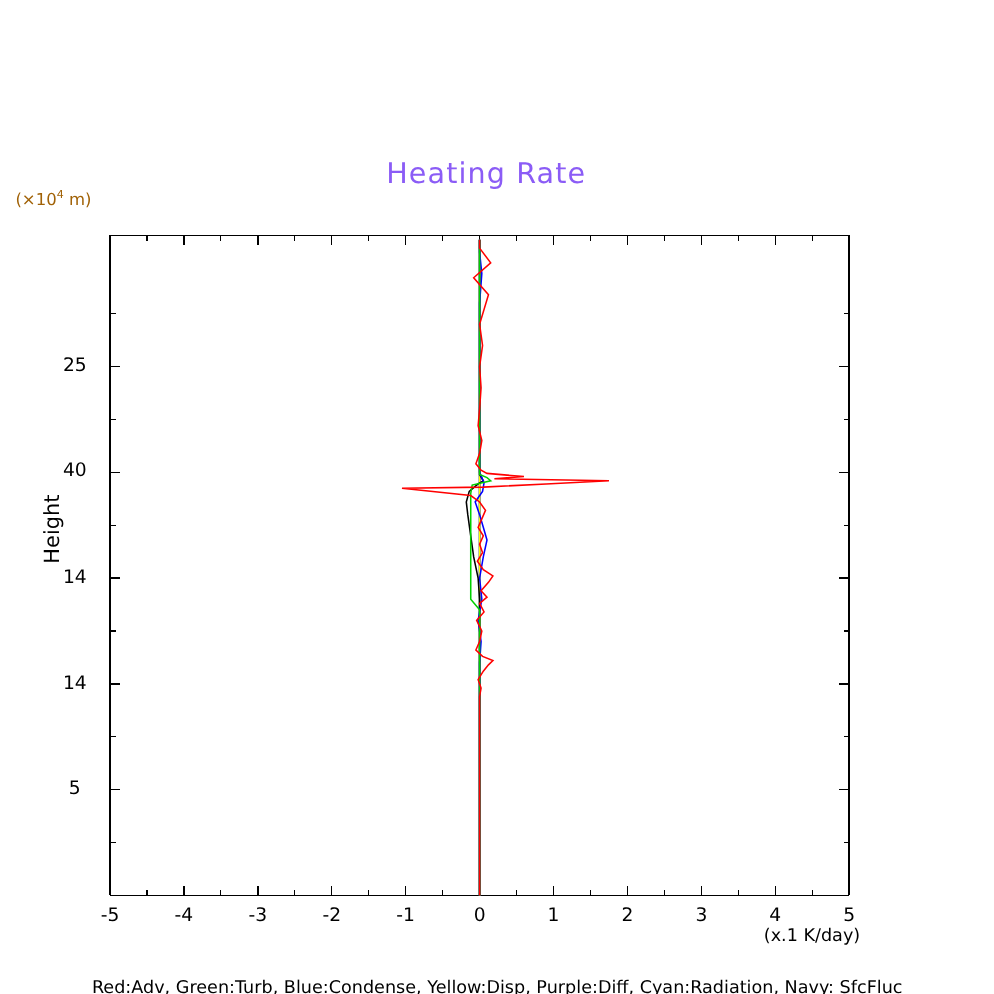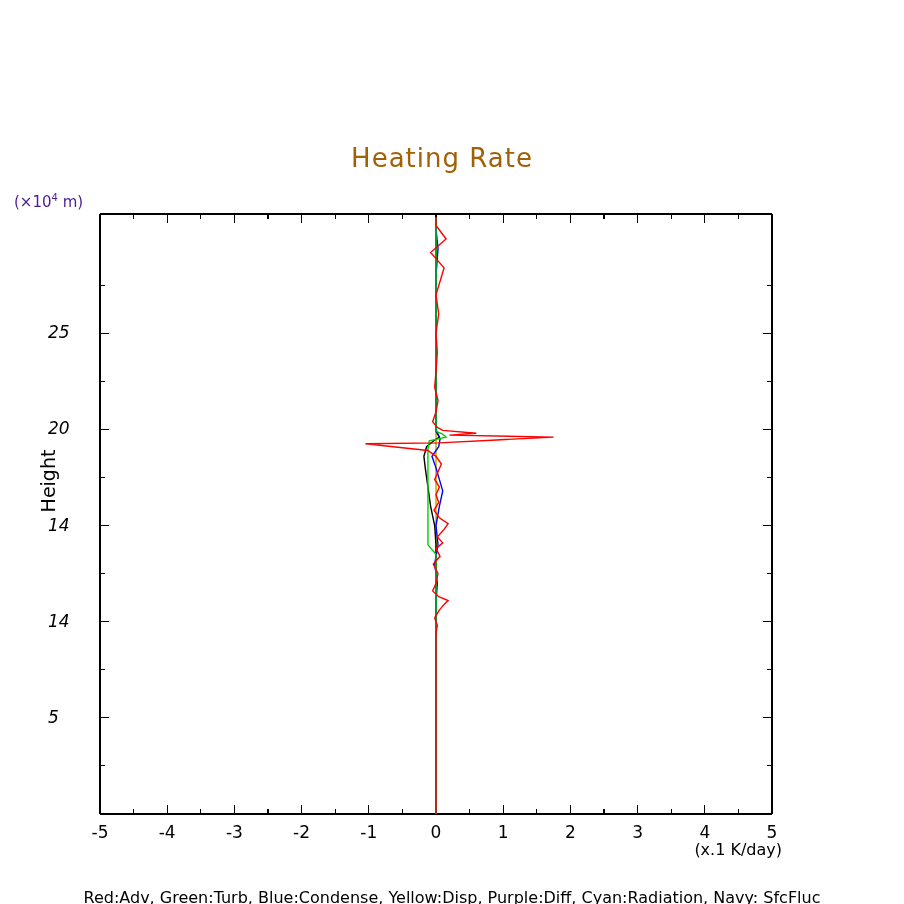--- a/index.html
+++ b/index.html
@@ -21,28 +21,28 @@
     background: #ffffff;
   }
   .chart-title {
     position: absolute;
     left: 0;
     top: 143px;
     width: 884px;
     text-align: center;
     font-size: 26px;
     letter-spacing: 1px;
+    color: #8b5cf6;
+  }
+  .unit-top {
+    position: absolute;
+    left: 14px;
+    top: 172px;
+    font-size: 15px;
     color: #a16207;
-  }
-  .unit-top {
-    position: absolute;
-    left: 14px;
-    top: 192px;
-    font-size: 15px;
-    color: #4c1d95;
   }
   .unit-top sup {
     font-size: 10px;
   }
   .ylabel {
     position: absolute;
     left: -12px;
     top: 470px;
     width: 120px;
     text-align: center;
@@ -78,24 +78,23 @@
   .xticklabel {
     position: absolute;
     font-size: 17px;
     text-align: center;
     width: 40px;
     color: #000;
   }
   .yticklabel {
     position: absolute;
     font-size: 17px;
-    text-align: left;
+    text-align: center;
     width: 40px;
     color: #000;
-    font-style: italic;
   }
   svg.series-layer {
     position: absolute;
     left: 0;
     top: 0;
     width: 672px;
     height: 600px;
     overflow: visible;
   }
 </style>
@@ -201,20 +200,20 @@
         <div class="xticklabel" style="left: 248.8px; top: 608px;">-1</div>
         <div class="xticklabel" style="left: 316px; top: 608px;">0</div>
         <div class="xticklabel" style="left: 383.2px; top: 608px;">1</div>
         <div class="xticklabel" style="left: 450.4px; top: 608px;">2</div>
         <div class="xticklabel" style="left: 517.6px; top: 608px;">3</div>
         <div class="xticklabel" style="left: 584.8px; top: 608px;">4</div>
         <div class="xticklabel" style="left: 652px; top: 608px;">5</div>
         <div class="yticklabel" style="left: -52px; top: 492.846px;">5</div>
         <div class="yticklabel" style="left: -52px; top: 396.692px;">14</div>
         <div class="yticklabel" style="left: -52px; top: 300.538px;">14</div>
-        <div class="yticklabel" style="left: -52px; top: 204.385px;">20</div>
+        <div class="yticklabel" style="left: -52px; top: 204.385px;">40</div>
         <div class="yticklabel" style="left: -52px; top: 108.231px;">25</div>
       </div>
   </div>
 
   <div class="legend">Red:Adv,  Green:Turb,  Blue:Condense,  Yellow:Disp,  Purple:Diff,  Cyan:Radiation,  Navy: SfcFluc</div>
 
 </div>
 
 </body></html>

